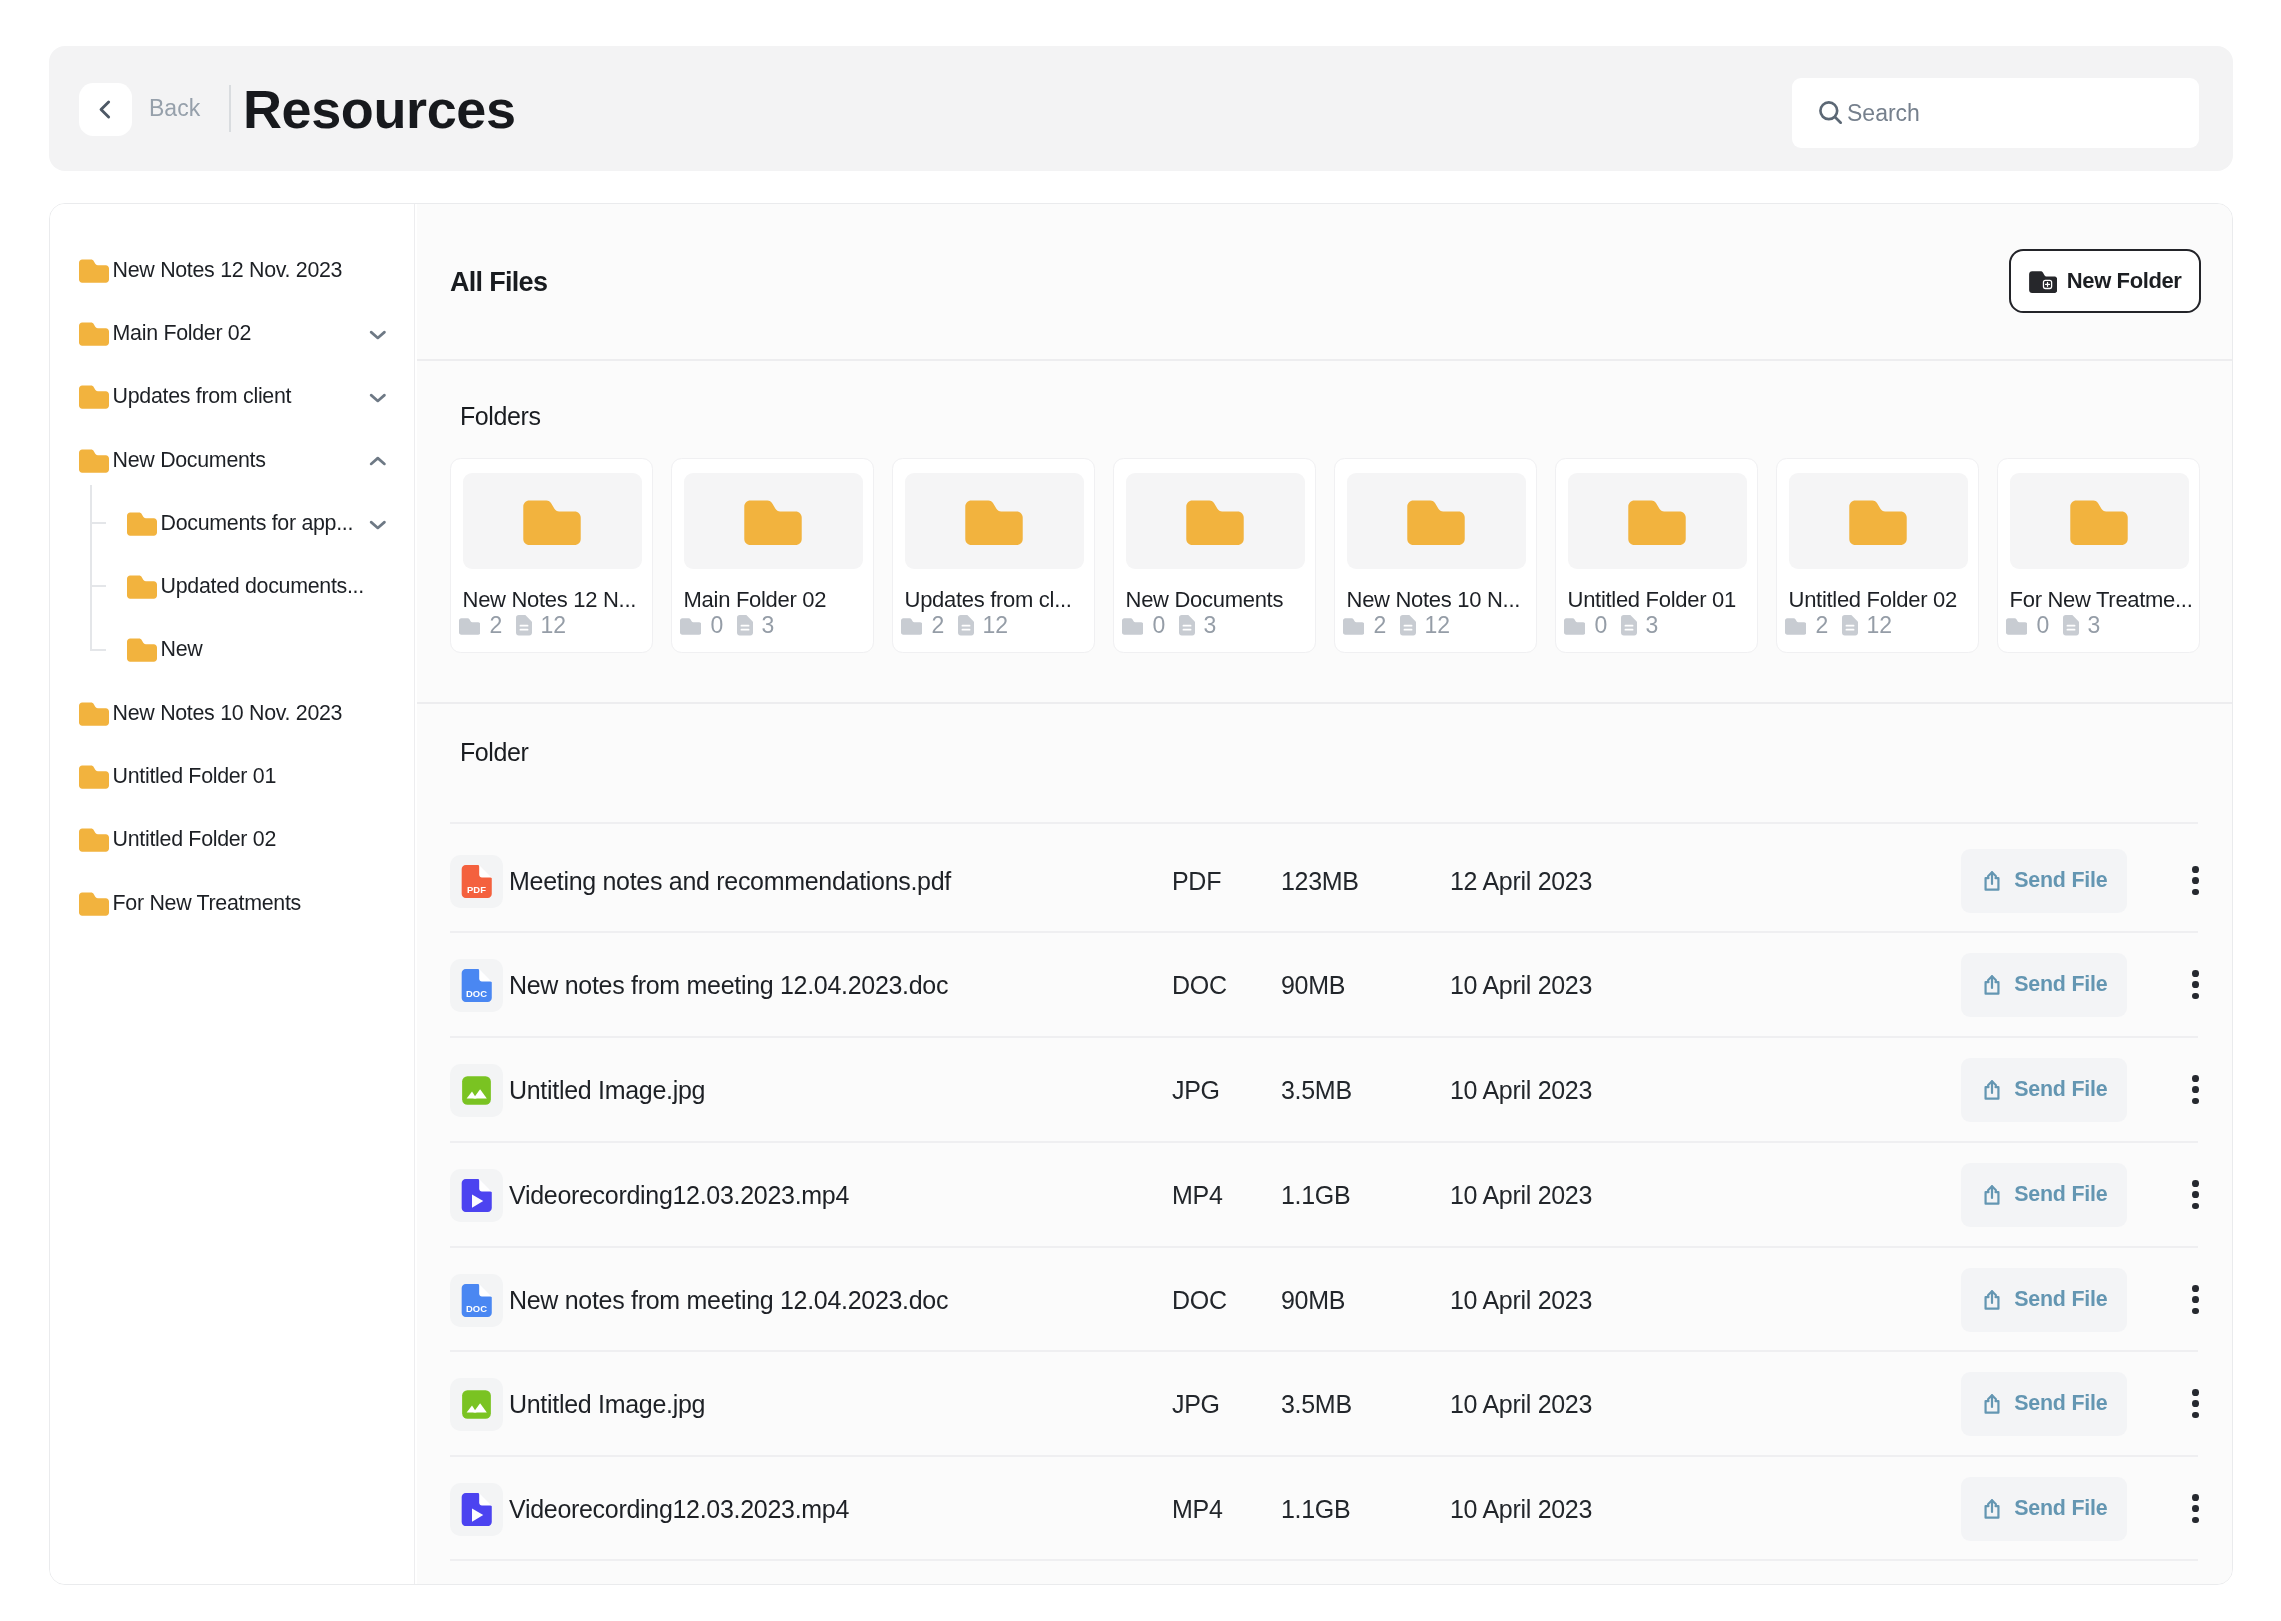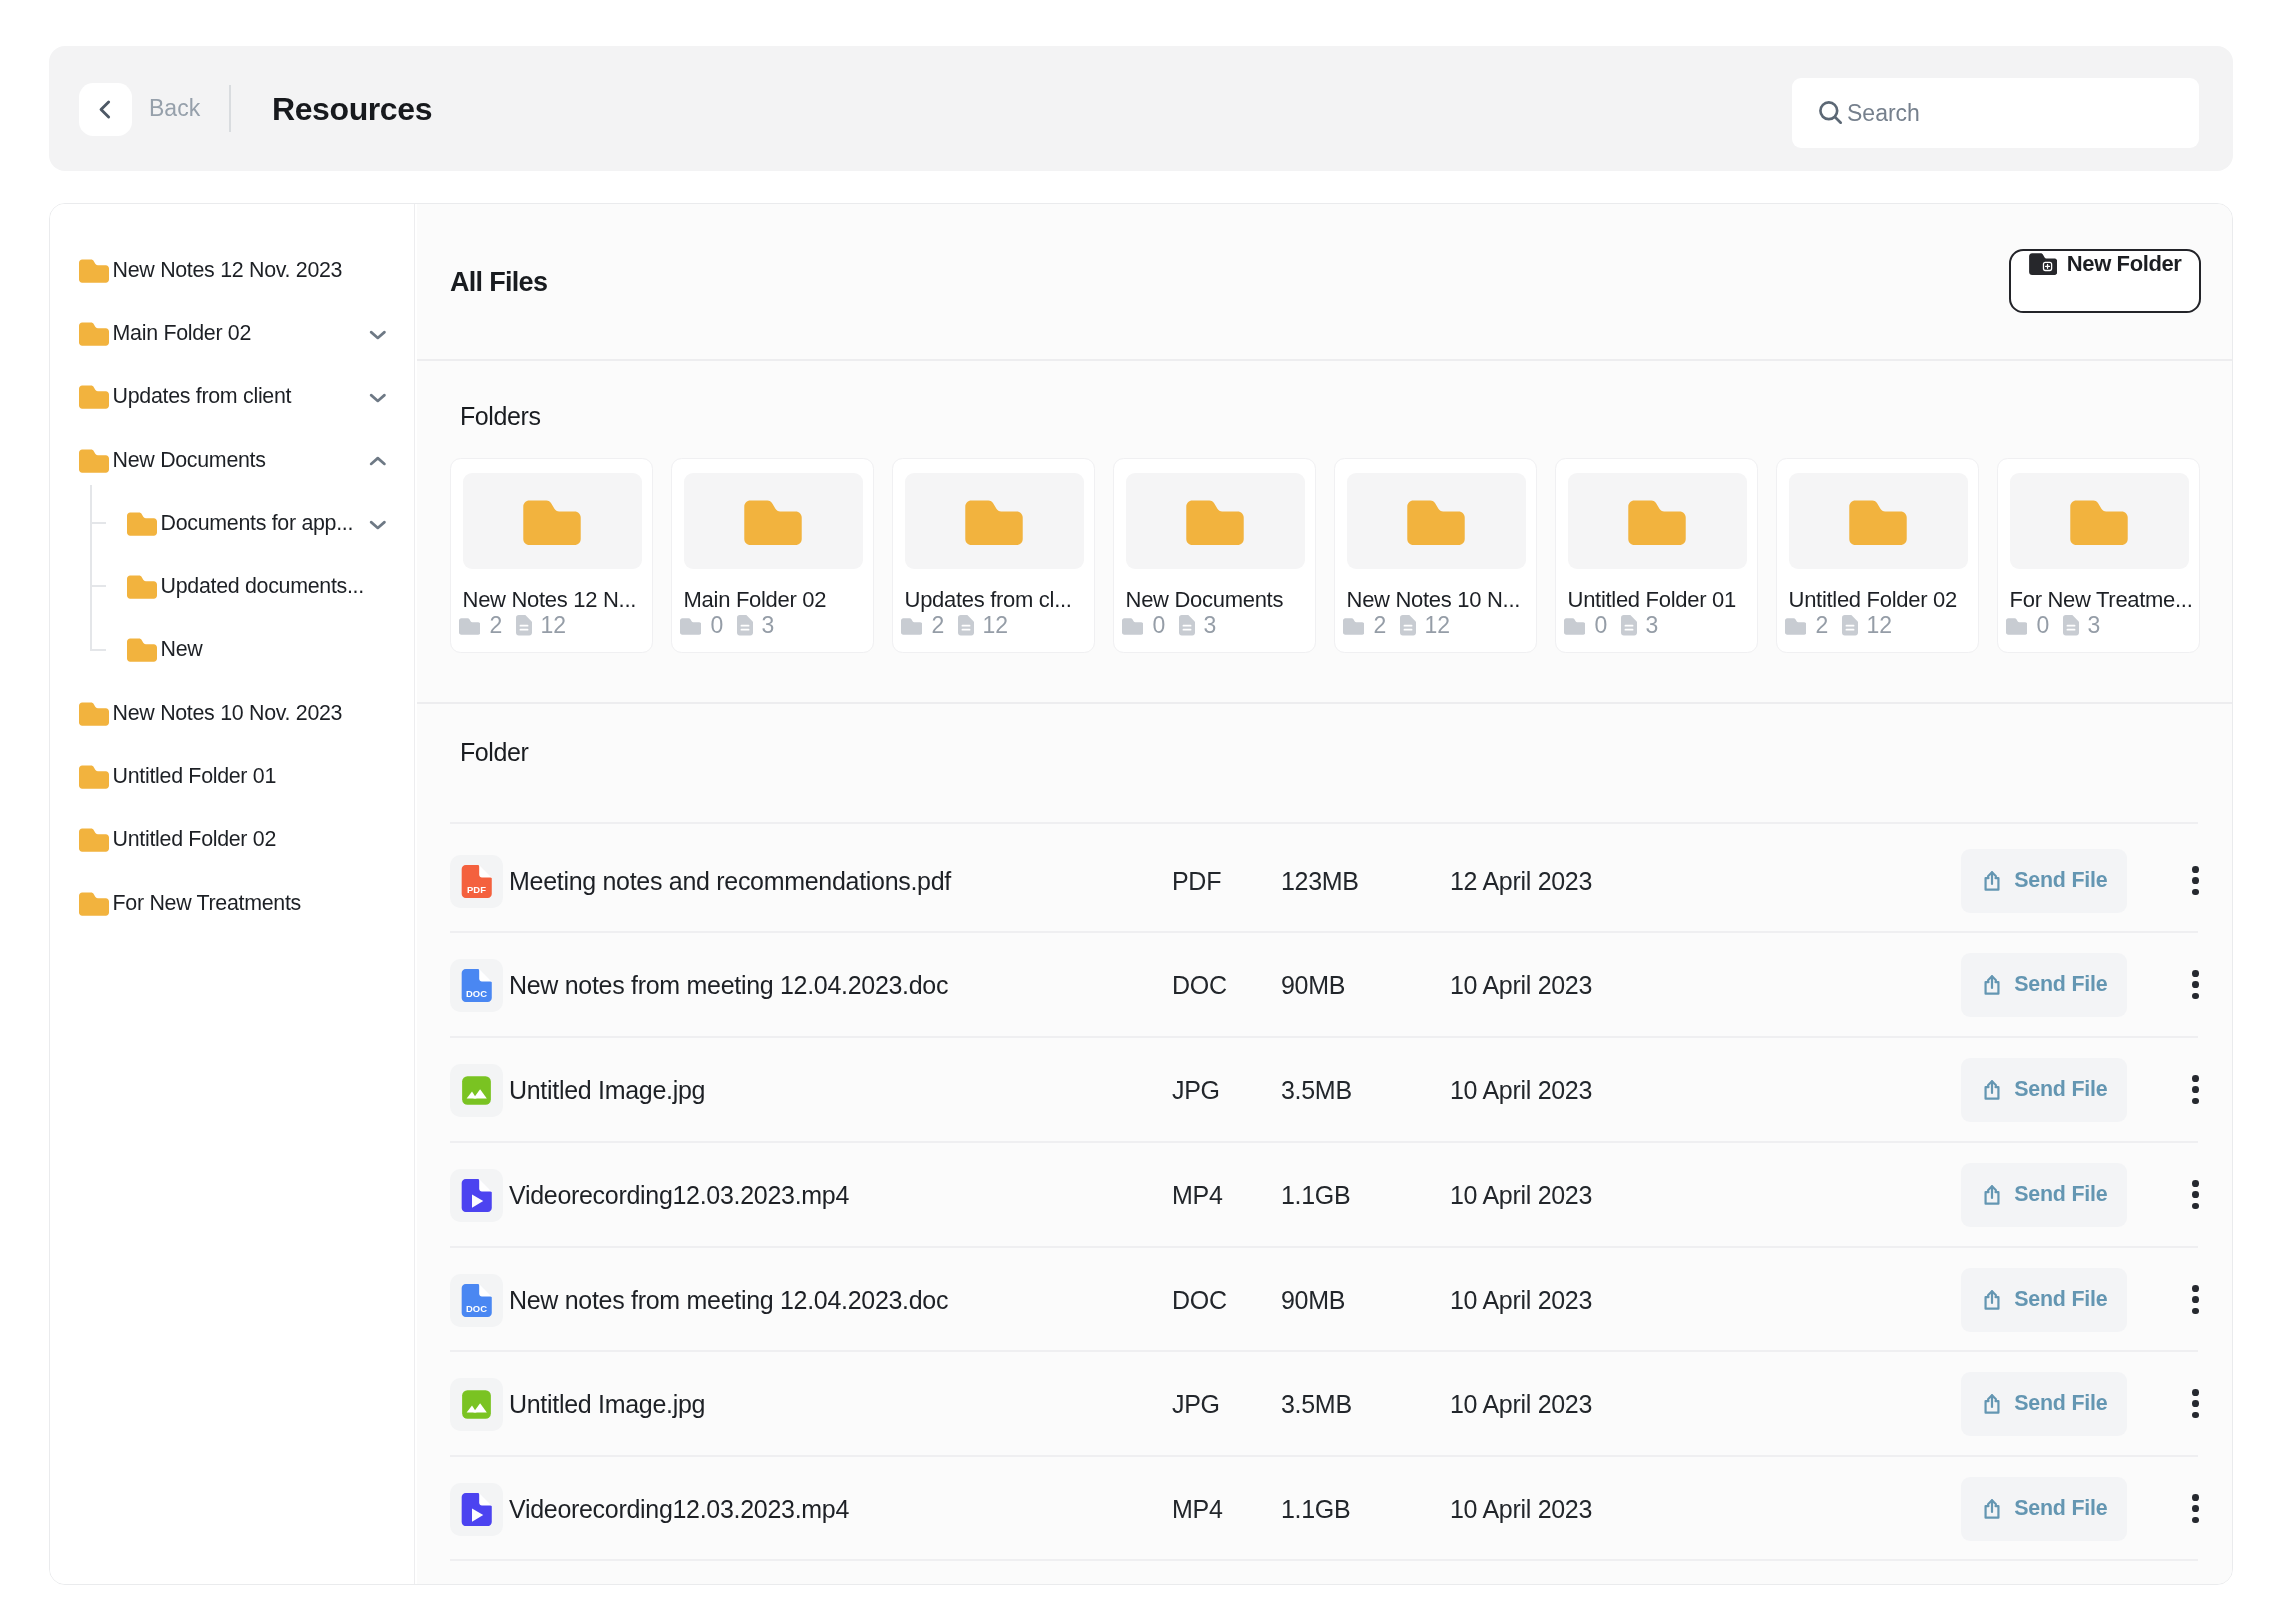--- a/index.html
+++ b/index.html
@@ -1,30 +1,30 @@
 <!DOCTYPE html>
 <html style="font-size:14.3px"><head><meta charset="utf-8"><style>
 * { margin:0; padding:0; box-sizing:border-box; }
 html,body { width:2281px; height:1622px; background:#fff; font-family:"Liberation Sans",sans-serif; position:relative; overflow:hidden; }
 .topbar { position:absolute; left:49px; top:46px; width:2184px; height:125px; background:#f3f3f4; border-radius:16px; }
 .backbtn { position:absolute; left:30px; top:37px; width:53px; height:53px; background:#fff; border-radius:14.3px; display:flex; align-items:center; justify-content:center; }
 .backtxt { position:absolute; left:100px; top:0; height:125px; line-height:125px; color:#96a0ab; font-size:23px; }
 .vline { position:absolute; left:180px; top:39px; width:1.8px; height:47px; background:#d9dcdf; }
-.pagetitle { position:absolute; left:223px; top:38px; line-height:50px; font-size:32px; font-weight:bold; letter-spacing:-0.4px; color:#17191d; }
+.pagetitle { position:absolute; left:194px; top:38px; line-height:50px; font-size:54px; font-weight:bold; letter-spacing:-0.4px; color:#17191d; }
 .search { position:absolute; left:1743px; top:32px; width:407px; height:70px; background:#fff; border-radius:9px; display:flex; align-items:center; }
 .search svg { margin-left:24px; }
 .search span { margin-left:1px; font-size:23px; color:#76808d; }
 .shell { position:absolute; left:49px; top:203px; width:2184px; height:1382px; background:#fff; border:1.8px solid #eaebed; border-radius:16px; overflow:hidden; }
 .aside { position:absolute; left:0; top:0; width:365px; height:100%; background:#fff; border-right:1.8px solid #ededef; }
 .srow { position:absolute; height:64px; display:flex; align-items:center; font-size:21.4px; letter-spacing:-0.3px; color:#1d2025; white-space:nowrap; }
 .srow svg { margin-right:3.6px; flex:none; }
 .schev { position:absolute; left:318px; }
 .main { position:absolute; left:367px; top:0; right:0; bottom:0; background:#fbfbfb; }
 .allfiles { position:absolute; left:33px; top:58px; line-height:41px; font-size:27px; font-weight:bold; letter-spacing:-0.7px; color:#191c20; }
-.nfbtn { position:absolute; left:1592px; top:45px; width:192px; height:64px; background:#fff; border:2.7px solid #232429; border-radius:14.3px; display:flex; justify-content:center; gap:9.8px; font-size:22px; font-weight:bold; letter-spacing:-0.4px; color:#1c1e22; }
+.nfbtn { position:absolute; left:1592px; top:45px; width:192px; height:64px; background:#fff; border:2.7px solid #232429; border-radius:14.3px; display:flex; align-items:center; justify-content:center; gap:9.8px; font-size:22px; font-weight:bold; letter-spacing:-0.4px; color:#1c1e22; }
 .hdiv { position:absolute; left:0; right:0; height:1.8px; background:#ededef; }
 .seclabel { position:absolute; left:43px; line-height:41px; font-size:25px; font-weight:normal; letter-spacing:-0.4px; color:#191c20; }
 .fcard { position:absolute; top:254px; width:203px; height:195px; background:#fff; border:1.8px solid #f0f0f2; border-radius:10.7px; }
 .fthumb { position:absolute; left:11.6px; top:14.3px; width:179px; height:96px; background:#f5f5f6; border-radius:9px; display:flex; align-items:center; justify-content:center; }
 .ftitle { position:absolute; left:11.6px; top:128px; width:184px; font-size:22px; letter-spacing:-0.3px; color:#1d2025; white-space:nowrap; overflow:hidden; }
 .fcounts { position:absolute; left:8px; top:153px; display:flex; align-items:center; font-size:23px; color:#959da7; }
 .fcounts .n1 { margin:0 0 0 9px; }
 .fcounts svg { display:block; }
 .fcounts .n1 { margin-right:13.4px; }
 .fcounts span { margin-left:9px; }

